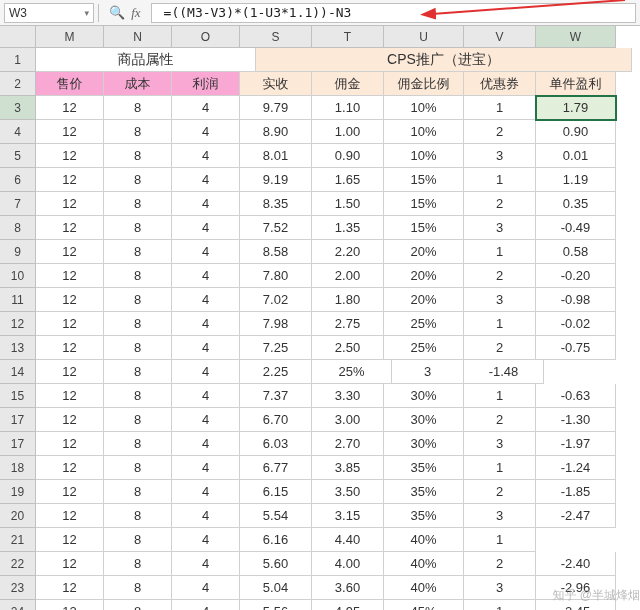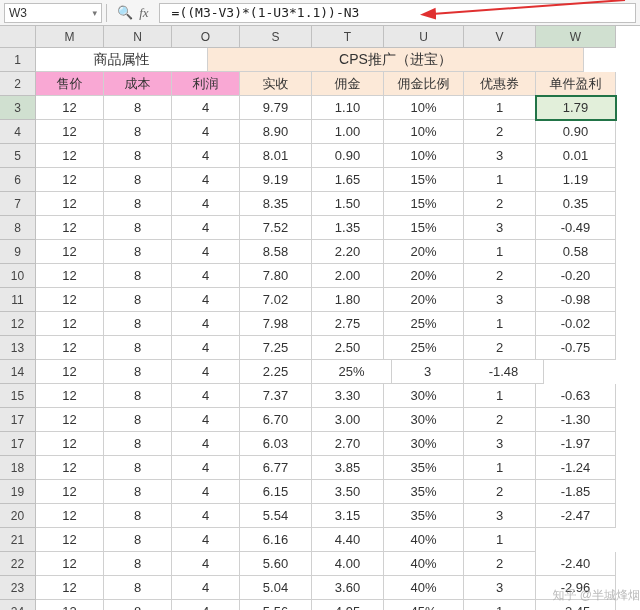--- a/index.html
+++ b/index.html
@@ -16,21 +16,21 @@
     .formula-bar {
       display: flex;
       align-items: center;
       height: 26px;
       border-bottom: 1px solid #c0c0c0;
       background: #f5f5f5;
       padding: 0 4px;
       gap: 4px;
     }
     .name-box {
-      width: 98px;
+      width: 90px;
       height: 20px;
       background: #fff;
       border: 1px solid #c0c0c0;
       display: flex;
       align-items: center;
       justify-content: space-between;
       padding: 0 4px;
       font-size: 12px;
     }
     .name-box .arrow { font-size: 9px; color: #777; }
@@ -163,21 +163,21 @@
     <div class="col-hdr cO">O</div>
     <div class="col-hdr cS">S</div>
     <div class="col-hdr cT">T</div>
     <div class="col-hdr cU">U</div>
     <div class="col-hdr cV">V</div>
     <div class="col-hdr cW active">W</div>
   </div>
 
   <div class="row">
     <div class="row-hdr">1</div>
-    <div class="cell header1" style="width:172px">商品属性</div>
+    <div class="cell header1" style="width:220px">商品属性</div>
     <div class="cell header2" style="width:376px">CPS推广（进宝）</div>
   </div>
 
   <div class="row">
     <div class="row-hdr">2</div>
     <div class="cell subheader1 cM">售价</div>
     <div class="cell subheader1 cN">成本</div>
     <div class="cell subheader1 cO">利润</div>
     <div class="cell subheader2 cS">实收</div>
     <div class="cell subheader2 cT">佣金</div>

